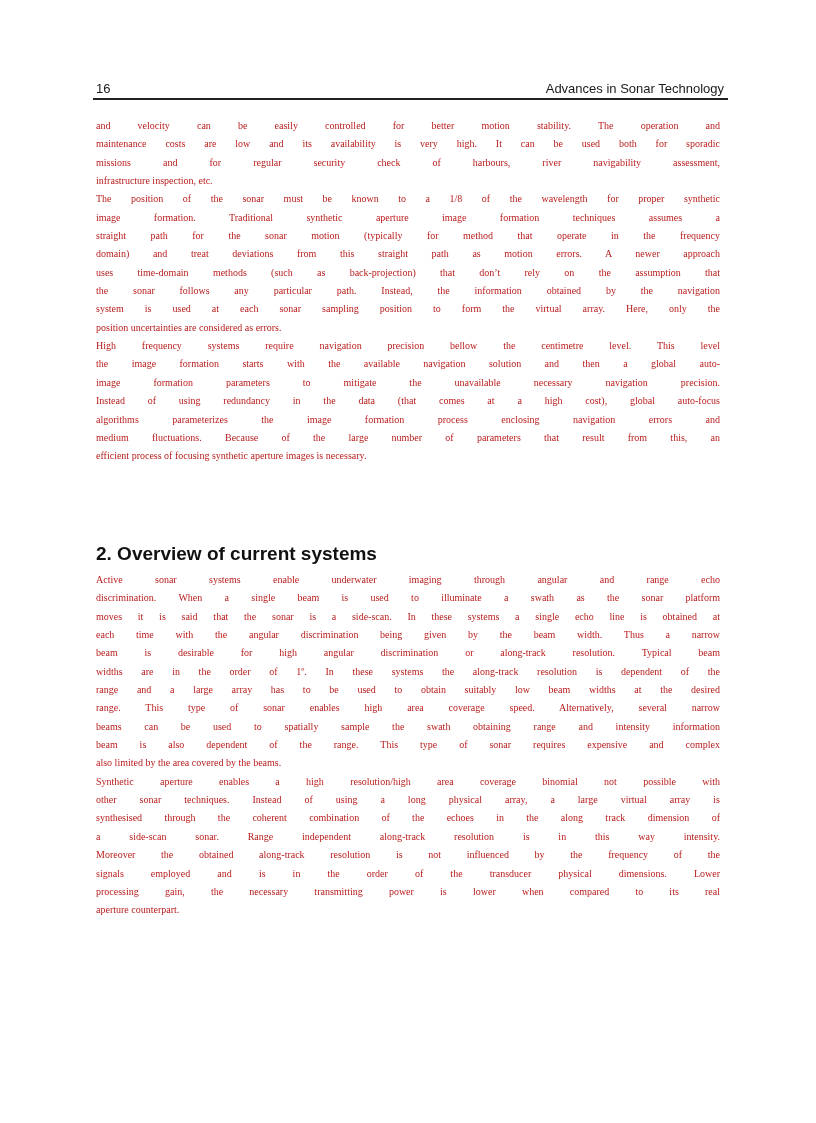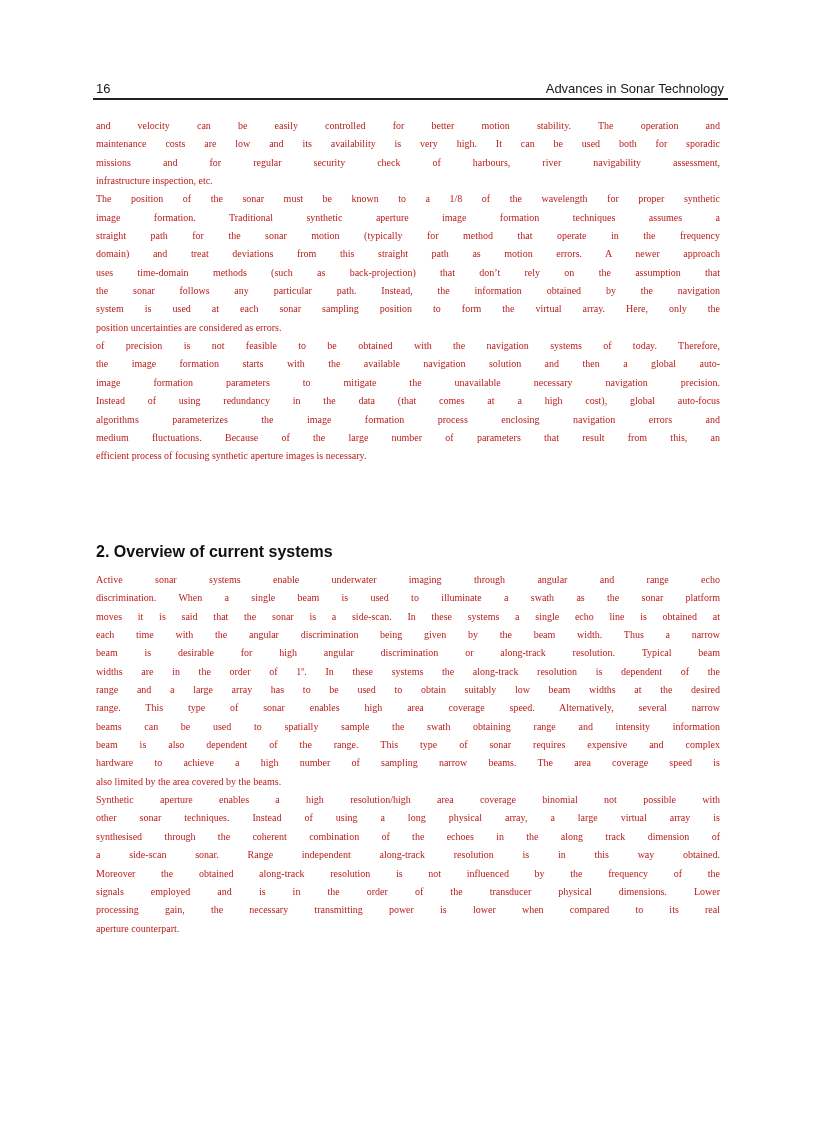--- a/index.html
+++ b/index.html
@@ -13,21 +13,21 @@
   .running-head .title { position: absolute; right: 4px; top: 0; }
   .head-rule { position: absolute; left: 93px; top: 98px; width: 635px; height: 2px; background: #222; }
   .body-text {
     position: absolute; left: 96px; width: 624px;
     font-family: "Liberation Serif", serif; font-size: 10px; color: #b91c1c;
   }
   .line { height: 18.35px; line-height: 18.35px; white-space: nowrap; text-align: justify; text-align-last: justify; }
   .line.last { text-align-last: left; }
   .section-heading {
     position: absolute; left: 96px; top: 543px;
-    font-family: "Liberation Sans", sans-serif; font-weight: bold; font-size: 16px; color: #111;
+    font-family: "Liberation Sans", sans-serif; font-weight: bold; font-size: 19px; color: #111;
   }
 </style>
 </head>
 <body>
 
 <div class="page">
 
   <div class="running-head">
     <span class="pg">16</span>
     <span class="title">Advances in Sonar Technology</span>
@@ -45,21 +45,21 @@
       <div class="line">The position of the sonar must be known to a 1/8 of the wavelength for proper synthetic</div>
       <div class="line">image formation. Traditional synthetic aperture image formation techniques assumes a</div>
       <div class="line">straight path for the sonar motion (typically for method that operate in the frequency</div>
       <div class="line">domain) and treat deviations from this straight path as motion errors. A newer approach</div>
       <div class="line">uses time-domain methods (such as back-projection) that don’t rely on the assumption that</div>
       <div class="line">the sonar follows any particular path. Instead, the information obtained by the navigation</div>
       <div class="line">system is used at each sonar sampling position to form the virtual array. Here, only the</div>
       <div class="line last">position uncertainties are considered as errors.</div>
     </div>
     <div>
-      <div class="line">of precision is not feasible to be obtained with the navigation systems of today. Therefore,</div>
+      <div class="line">High frequency systems require navigation precision bellow the centimetre level. This level</div>
       <div class="line">the image formation starts with the available navigation solution and then a global auto-</div>
       <div class="line">image formation parameters to mitigate the unavailable necessary navigation precision.</div>
       <div class="line">Instead of using redundancy in the data (that comes at a high cost), global auto-focus</div>
       <div class="line">algorithms parameterizes the image formation process enclosing navigation errors and</div>
       <div class="line">medium fluctuations. Because of the large number of parameters that result from this, an</div>
       <div class="line last">efficient process of focusing synthetic aperture images is necessary.</div>
     </div>
   </div>
 
   <div class="section-heading">2. Overview of current systems</div>
@@ -69,28 +69,27 @@
       <div class="line">Active sonar systems enable underwater imaging through angular and range echo</div>
       <div class="line">discrimination. When a single beam is used to illuminate a swath as the sonar platform</div>
       <div class="line">moves it is said that the sonar is a side-scan. In these systems a single echo line is obtained at</div>
       <div class="line">each time with the angular discrimination being given by the beam width. Thus a narrow</div>
       <div class="line">beam is desirable for high angular discrimination or along-track resolution. Typical beam</div>
       <div class="line">widths are in the order of 1º. In these systems the along-track resolution is dependent of the</div>
       <div class="line">range and a large array has to be used to obtain suitably low beam widths at the desired</div>
       <div class="line">range. This type of sonar enables high area coverage speed. Alternatively, several narrow</div>
       <div class="line">beams can be used to spatially sample the swath obtaining range and intensity information</div>
       <div class="line">beam is also dependent of the range. This type of sonar requires expensive and complex</div>
-      <div class="line">hardware to achieve a high number of sampling narrow beams. The area coverage speed is</div>
       <div class="line last">also limited by the area covered by the beams.</div>
     </div>
     <div>
       <div class="line">Synthetic aperture enables a high resolution/high area coverage binomial not possible with</div>
       <div class="line">other sonar techniques. Instead of using a long physical array, a large virtual array is</div>
       <div class="line">synthesised through the coherent combination of the echoes in the along track dimension of</div>
-      <div class="line">a side-scan sonar. Range independent along-track resolution is in this way obtained.</div>
+      <div class="line">a side-scan sonar. Range independent along-track resolution is in this way intensity.</div>
       <div class="line">Moreover the obtained along-track resolution is not influenced by the frequency of the</div>
       <div class="line">signals employed and is in the order of the transducer physical dimensions. Lower</div>
       <div class="line">processing gain, the necessary transmitting power is lower when compared to its real</div>
       <div class="line last">aperture counterpart.</div>
     </div>
   </div>
 
 </div>
 
 </body></html>

